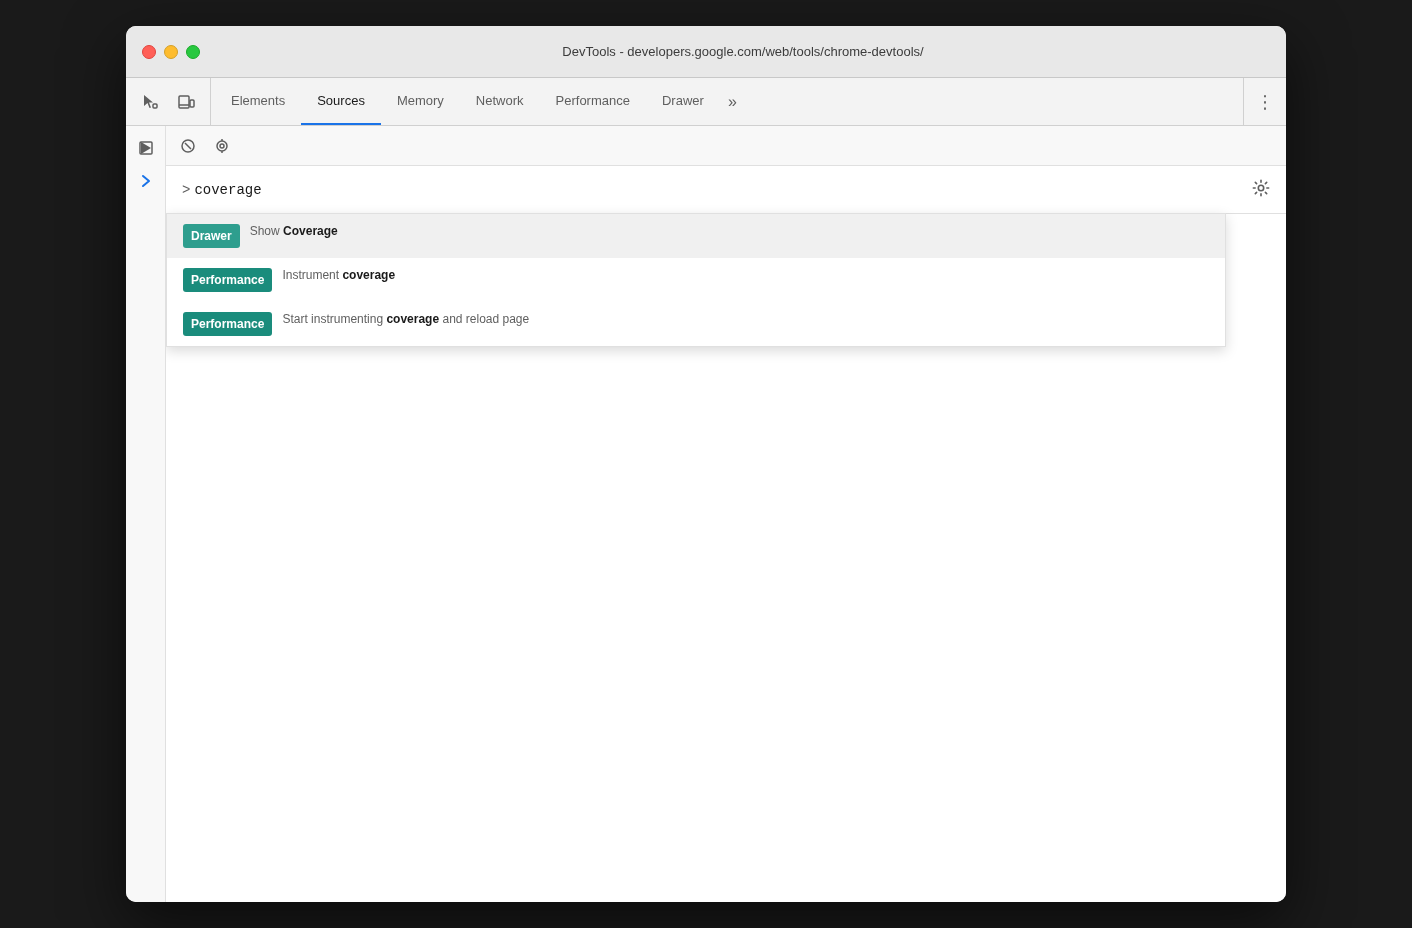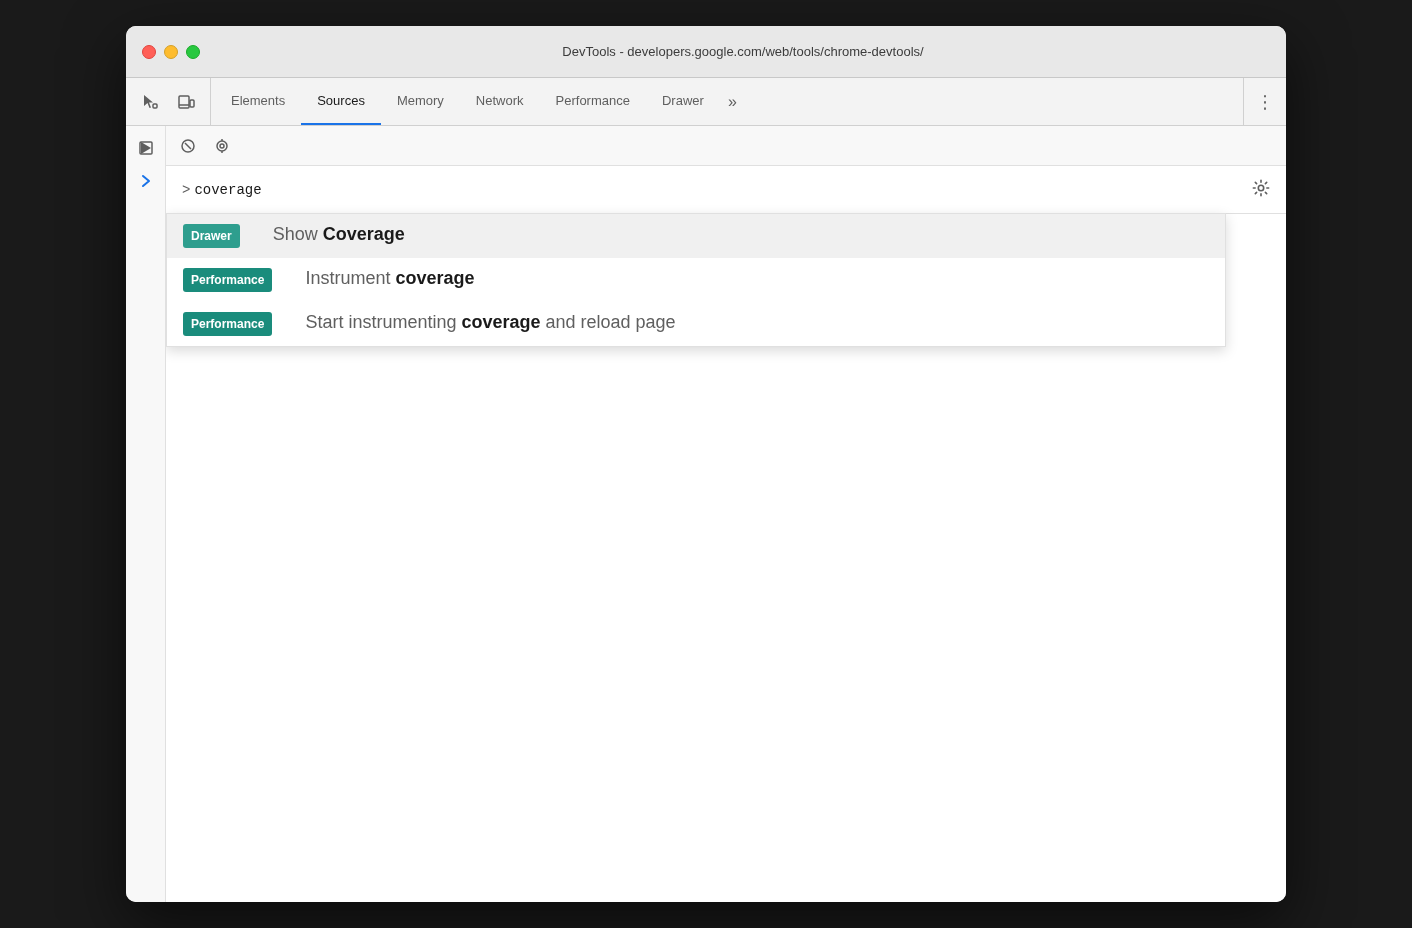--- a/index.html
+++ b/index.html
@@ -280,23 +280,22 @@
 
     .badge-drawer {
       background: #2e9e8e;
     }
 
     .badge-performance {
       background: #1a8c7c;
     }
 
     .autocomplete-text {
-      font-size: 18px;
-      color: #5f5f5f;
-      margin-left: 23px;
+      font-size: 12px;
+      color: #5f5f5f;
     }
 
     .autocomplete-text strong {
       color: #1a1a1a;
       font-weight: 700;
     }
 
     .gear-icon-svg {
       width: 18px;
       height: 18px;

